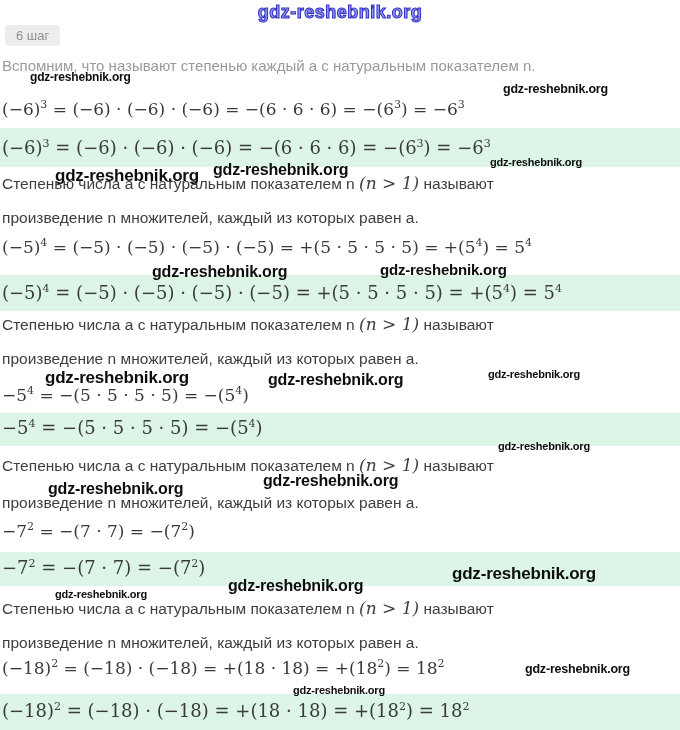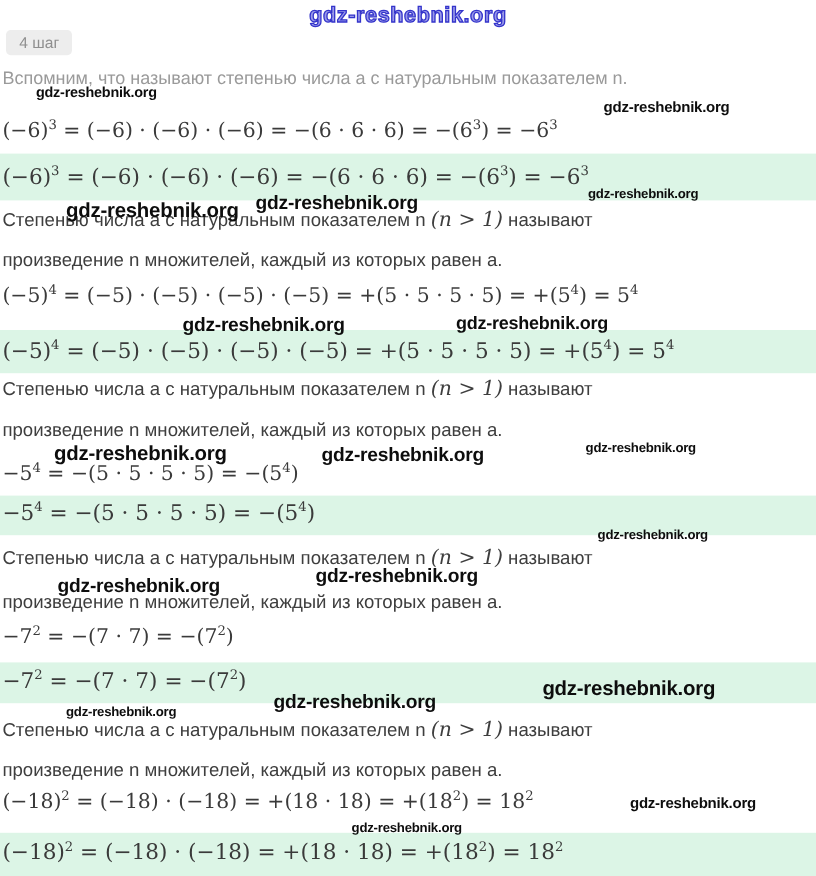--- a/index.html
+++ b/index.html
@@ -71,23 +71,23 @@
   .w17{left:525px;top:662px;font-size:12.5px;}
   .w18{left:293px;top:684px;font-size:11px;}
 </style>
 </head>
 <body>
 
 <div class="page">
 
   <div class="abs logo">gdz-reshebnik.org</div>
 
-  <div class="abs badge">4 шаг</div>
+  <div class="abs badge">6 шаг</div>
 
-  <div class="abs intro">Вспомним, что называют степенью числа а с натуральным показателем n.</div>
+  <div class="abs intro">Вспомним, что называют степенью каждый а с натуральным показателем n.</div>
 
   <div class="band b1"></div>
   <div class="band b2"></div>
   <div class="band b3"></div>
   <div class="band b4"></div>
   <div class="band b5"></div>
 
   <div class="abs formula f1w">(−6)<sup>3</sup> = (−6) · (−6) · (−6) = −(6 · 6 · 6) = −(6<sup>3</sup>) = −6<sup>3</sup></div>
   <div class="abs formula big f1g">(−6)<sup>3</sup> = (−6) · (−6) · (−6) = −(6 · 6 · 6) = −(6<sup>3</sup>) = −6<sup>3</sup></div>
   <div class="abs statement s1a">

